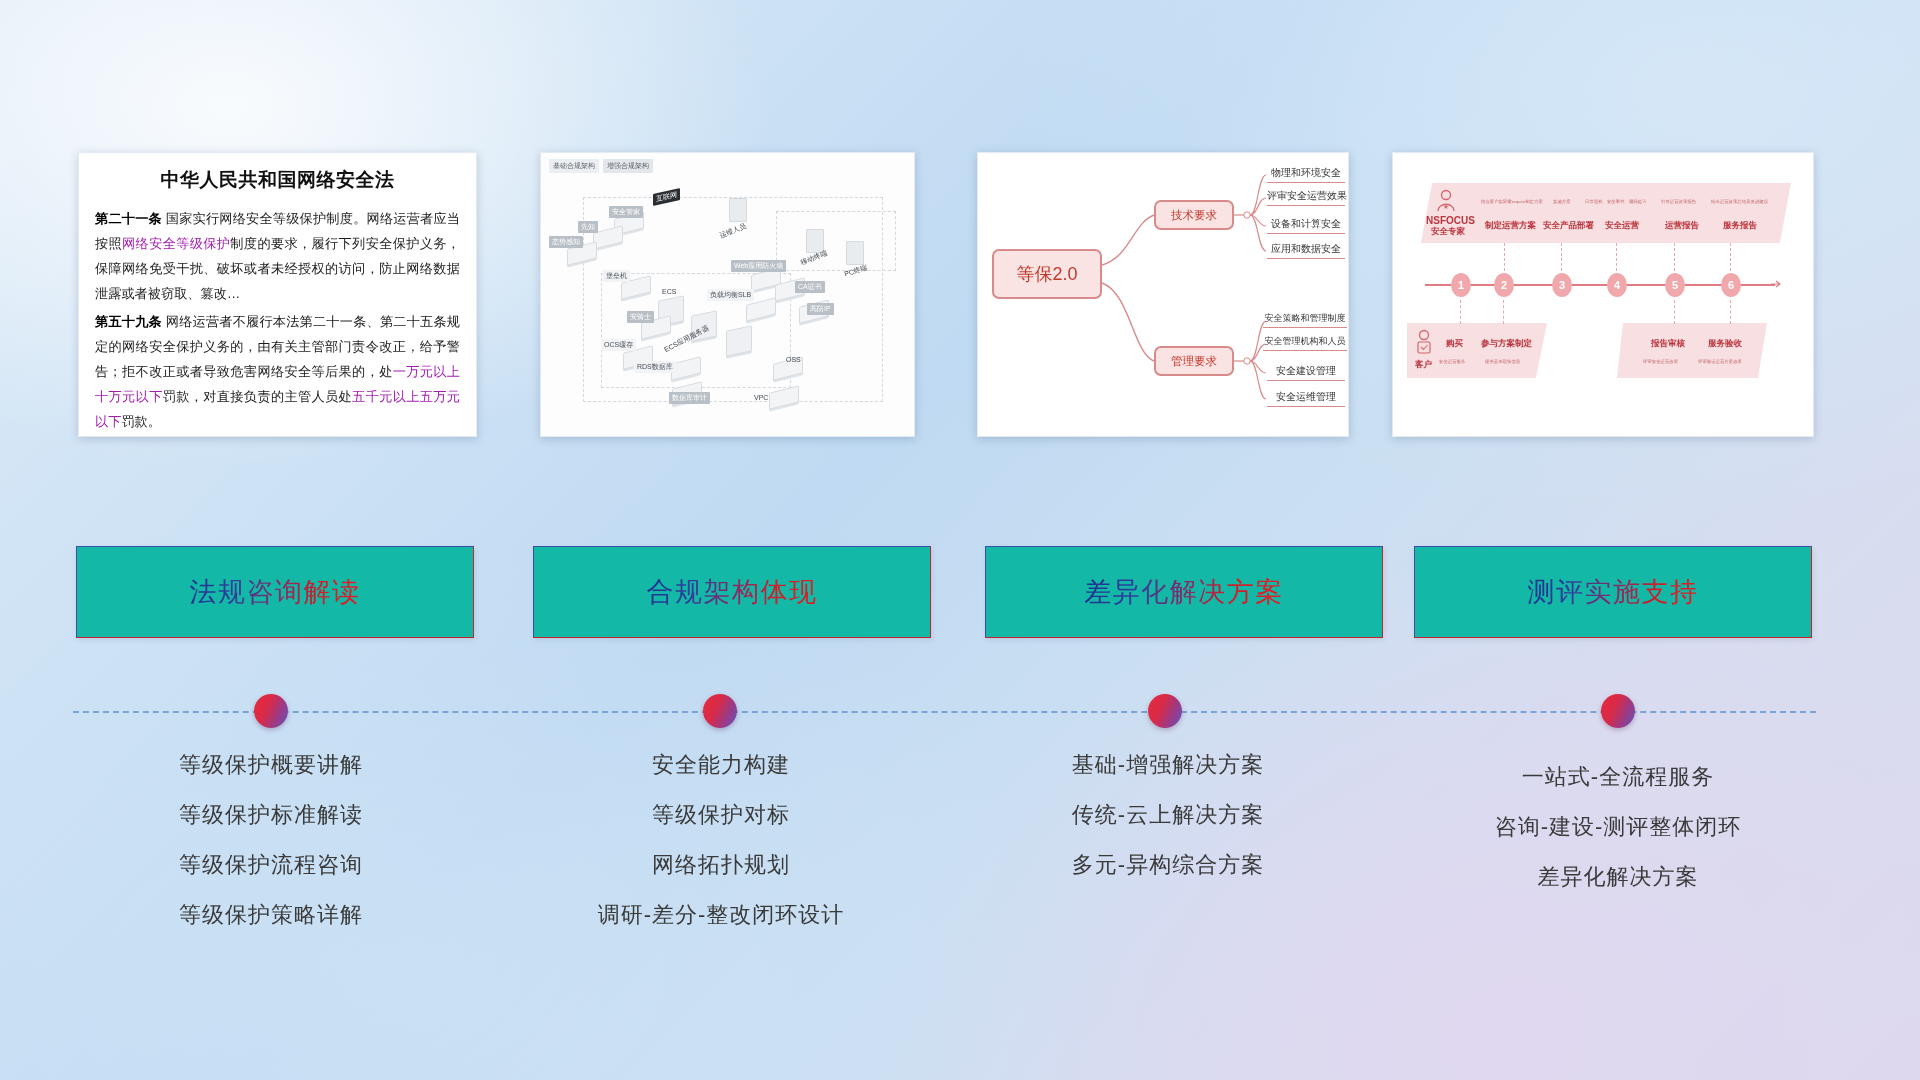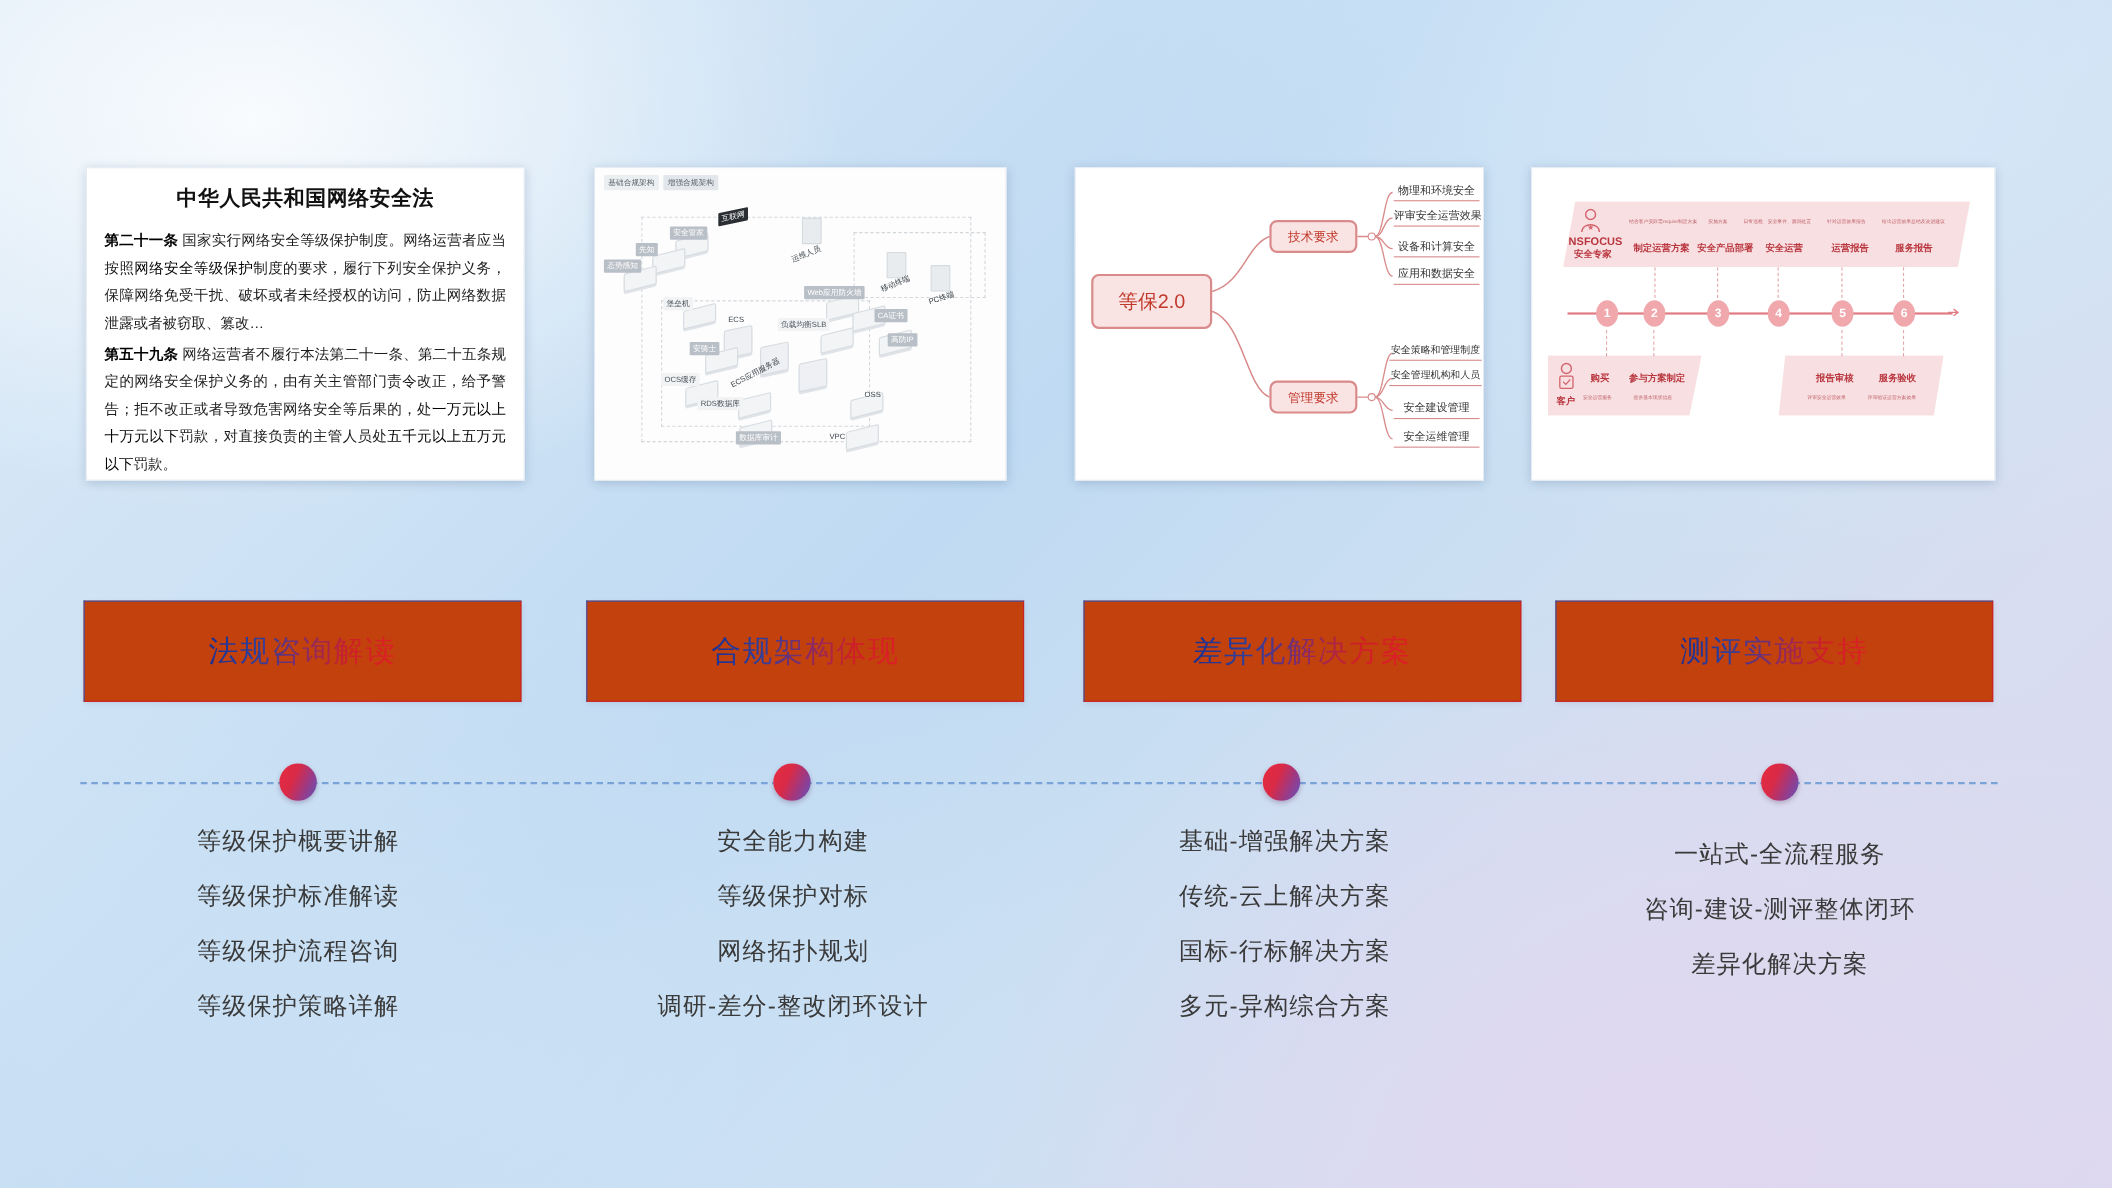--- a/index.html
+++ b/index.html
@@ -34,21 +34,21 @@
   .law { padding: 14px 16px 10px 16px; }
   .law-title {
     text-align: center; font-weight: bold; font-size: 19px; color: #111;
     letter-spacing: 0.5px; margin-bottom: 13px;
   }
   .law-p {
     font-size: 13.2px; line-height: 25px; color: #1c1c1c; text-align: justify;
     margin-bottom: 3px;
   }
   .law-p b { font-weight: bold; color: #000; }
-  .hl { color: #000000; margin-top: 32px; }
+  .hl { color: #a21caf; margin-top: 32px; }
 
   
   .arch { position: relative; width: 100%; height: 100%; background: #fdfdfd; }
   .arch .tabs { position: absolute; left: 8px; top: 6px; display: flex; gap: 4px; }
   .arch .tab {
     font-size: 7px; color: #5d646c; background: #eceff2;
     padding: 2px 4px; border-radius: 1px; white-space: nowrap;
   }
   .arch .tab.alt { background: #e3e7eb; }
   .arch .zone {
@@ -118,21 +118,21 @@
   }
   .ns .big { position: absolute; font-size: 8.5px; color: #b9363f; font-weight: bold; white-space: nowrap; }
   .ns .tiny { position: absolute; font-size: 4.4px; color: #c0666e; white-space: nowrap; }
   .ns .conn { position: absolute; width: 1px; border-left: 1px dashed #e3a7ac; }
   .ns .person { position: absolute; color: #d4646e; }
 
   
   .titles { position: absolute; top: 546px; left: 0; width: 1920px; height: 95px; }
   .title-box {
     position: absolute; top: 0; height: 92px;
-    background: #c2410c;
+    background: #14b8a6;
     border-top: 1.5px solid #3d4ea8;
     border-left: 1.5px solid #3d4ea8;
     border-right: 1.5px solid #cc2026;
     border-bottom: 1.5px solid #cc2026;
     display: flex; align-items: center; justify-content: center;
     box-shadow: 1px 2px 5px rgba(50,70,110,0.12);
   }
   .title-box span {
     font-size: 27px; font-weight: 500; letter-spacing: 1.5px;
     background: linear-gradient(100deg, #1d2f8f 0%, #2f3f9c 26%, #8a2a66 52%, #cf1f28 74%, #e01f25 100%);
@@ -438,21 +438,20 @@
     </div>
     <div class="list-col lc-2">
       <div class="item">安全能力构建</div>
       <div class="item">等级保护对标</div>
       <div class="item">网络拓扑规划</div>
       <div class="item">调研-差分-整改闭环设计</div>
     </div>
     <div class="list-col lc-3">
       <div class="item">基础-增强解决方案</div>
       <div class="item">传统-云上解决方案</div>
-      <div class="item">国标-行标解决方案</div>
       <div class="item">多元-异构综合方案</div>
     </div>
     <div class="list-col lc-4">
       <div class="item">一站式-全流程服务</div>
       <div class="item">咨询-建设-测评整体闭环</div>
       <div class="item">差异化解决方案</div>
     </div>
   </div>
 
 </div>

